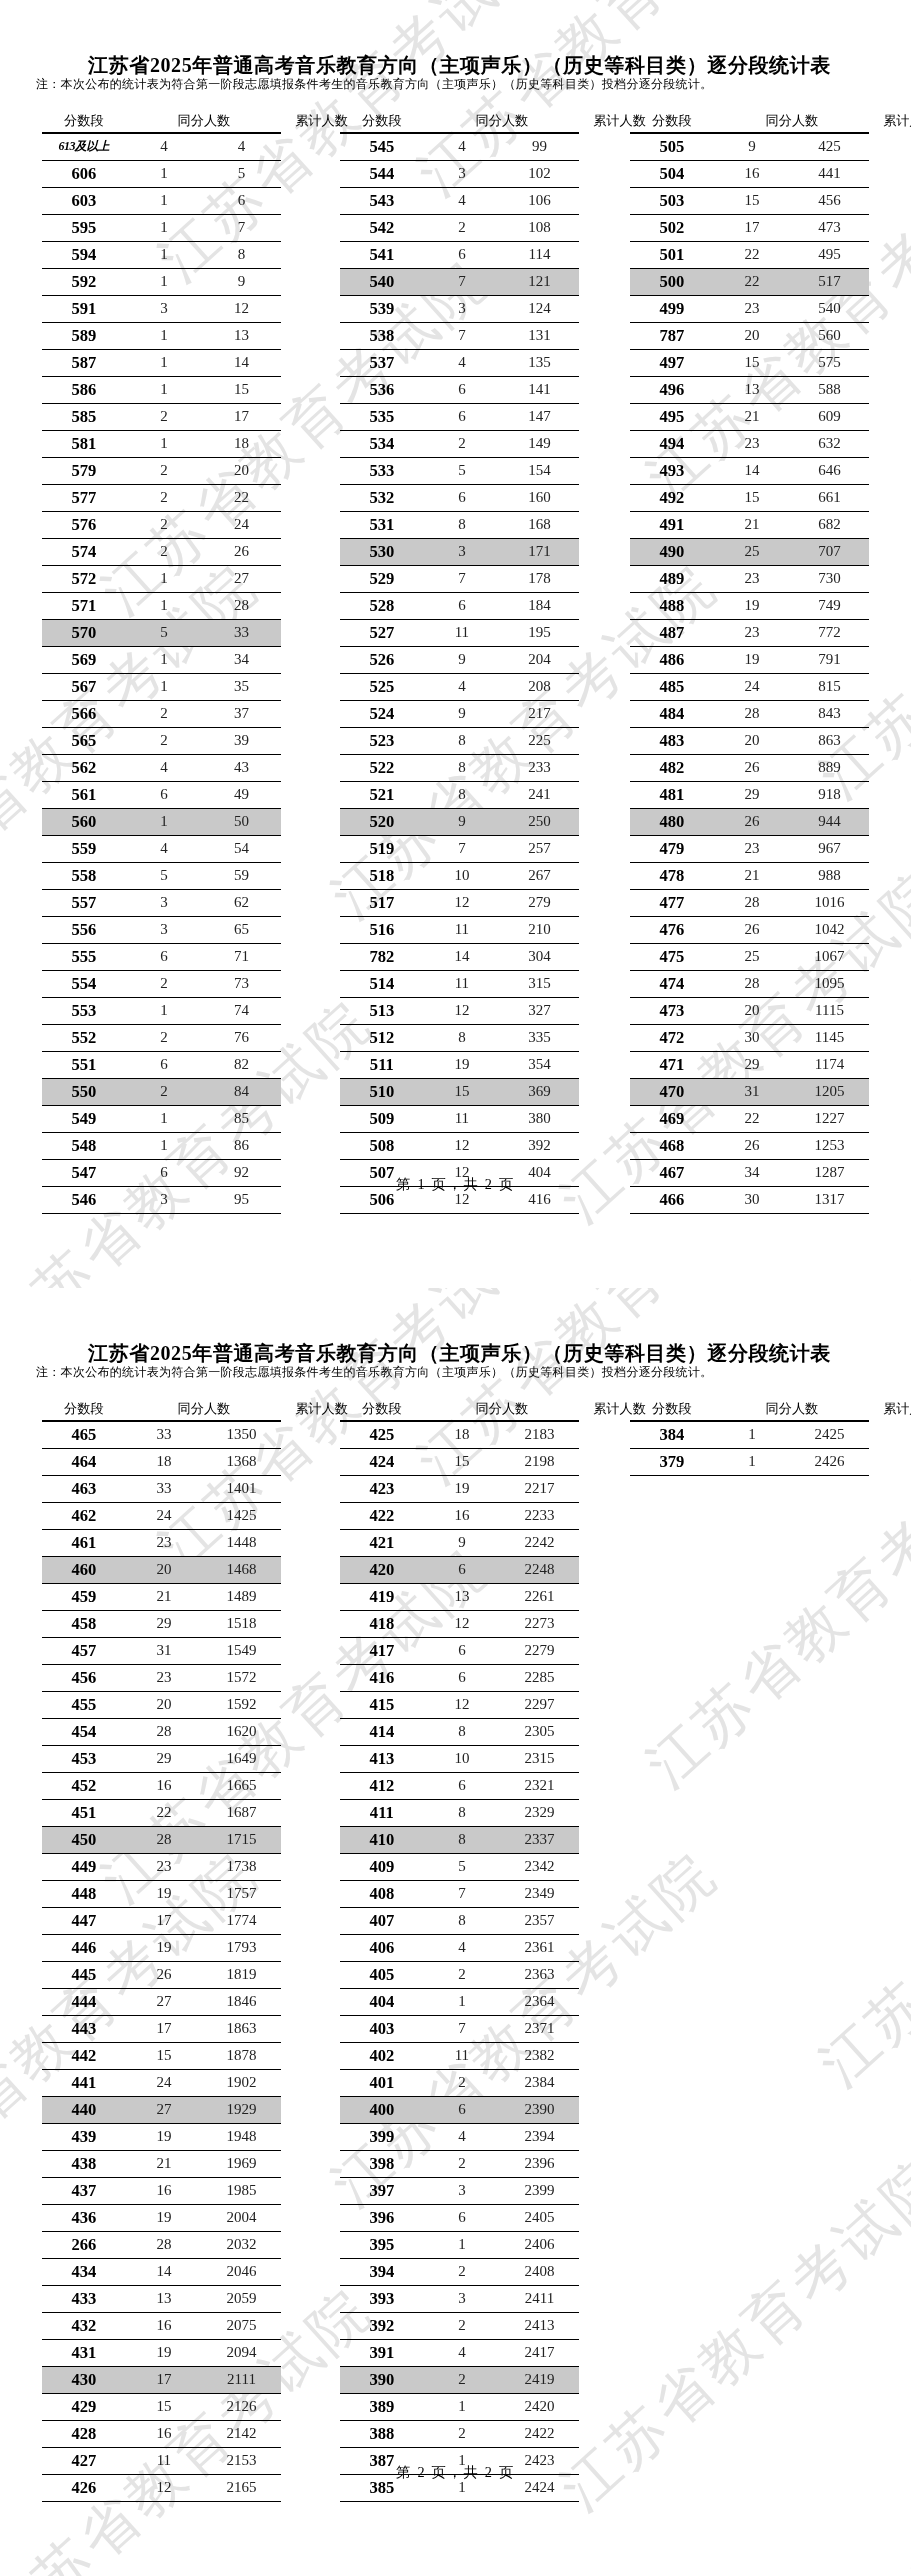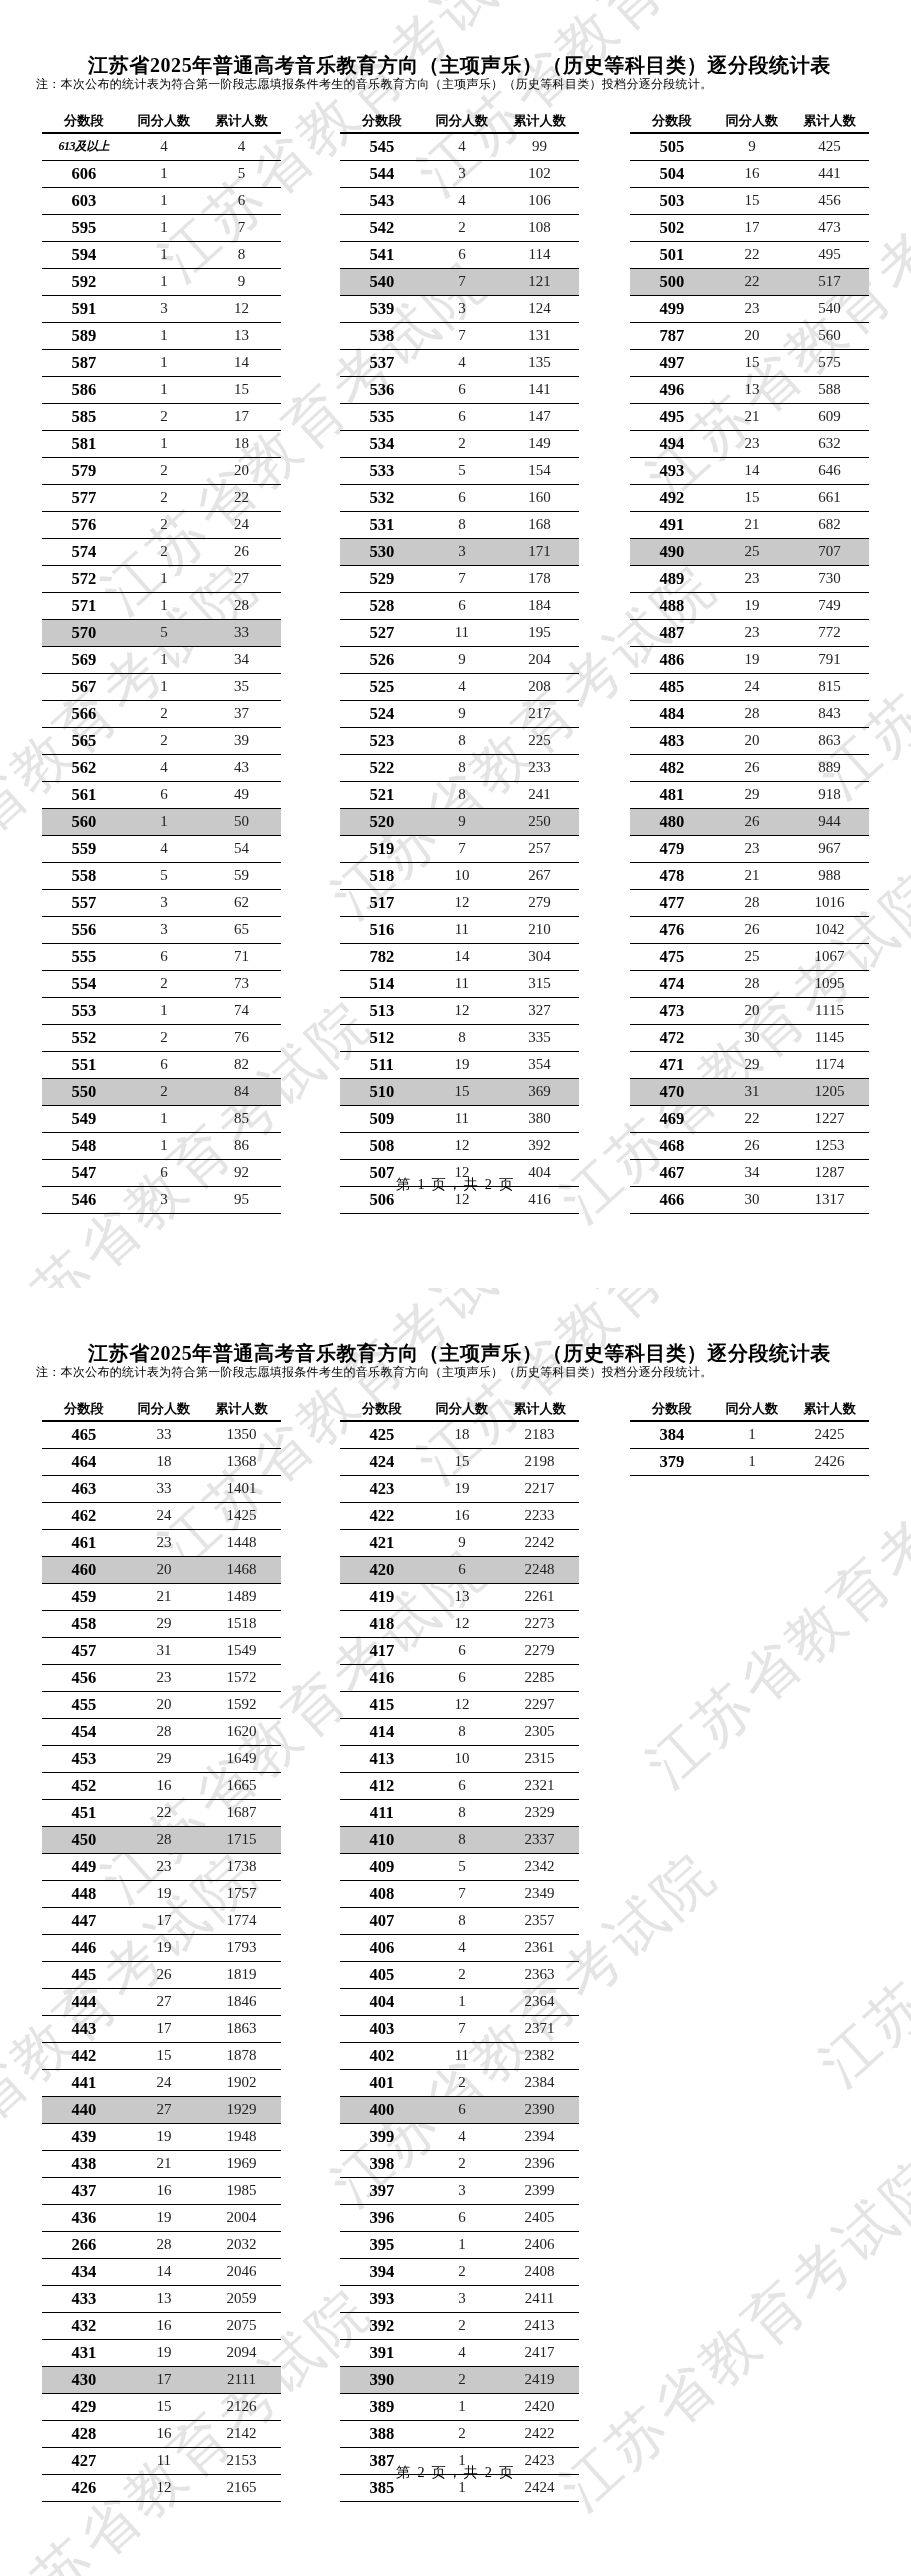--- a/index.html
+++ b/index.html
@@ -10,21 +10,21 @@
       transform:rotate(-42deg);transform-origin:0 0;white-space:nowrap;
       font-family:"Liberation Serif",serif;}
   .content{position:absolute;inset:0;z-index:1;}
   .title{position:absolute;top:48px;left:0;width:100%;text-align:center;margin:4px;
          font-size:20px;font-weight:bold;letter-spacing:0.6px;white-space:nowrap;}
   .note{position:absolute;top:76px;left:36px;font-size:12px;letter-spacing:0.3px;white-space:nowrap;}
   .table{position:absolute;top:111px;width:239px;}
   .t0{left:42px}.t1{left:340px}.t2{left:630px}
   .thead{display:grid;grid-template-columns:35% 32% 33%;height:20.7px;align-items:center;
          text-align:center;border-bottom:2.3px solid #000;
-         font-family:"Liberation Sans",sans-serif;font-weight:bold;font-size:13.2px;}
+         font-family:"Liberation Sans",sans-serif;font-weight:normal;font-size:13.2px;gap:40px;}
   .tr{display:grid;grid-template-columns:35% 32% 33%;height:26px;align-items:center;
       text-align:center;border-bottom:1.7px solid #000;}
   .hl{background:#c9c9c9;}
   .score{font-weight:bold;font-size:16.6px;white-space:nowrap;}
   .score.long{font-size:12px;letter-spacing:-0.6px;font-style:italic;}
   .cnt{font-size:15px;color:#222;}
   .footer{position:absolute;top:1175px;left:0;width:100%;text-align:center;
           font-size:14.3px;letter-spacing:1.7px;}
 </style>
 </head>

